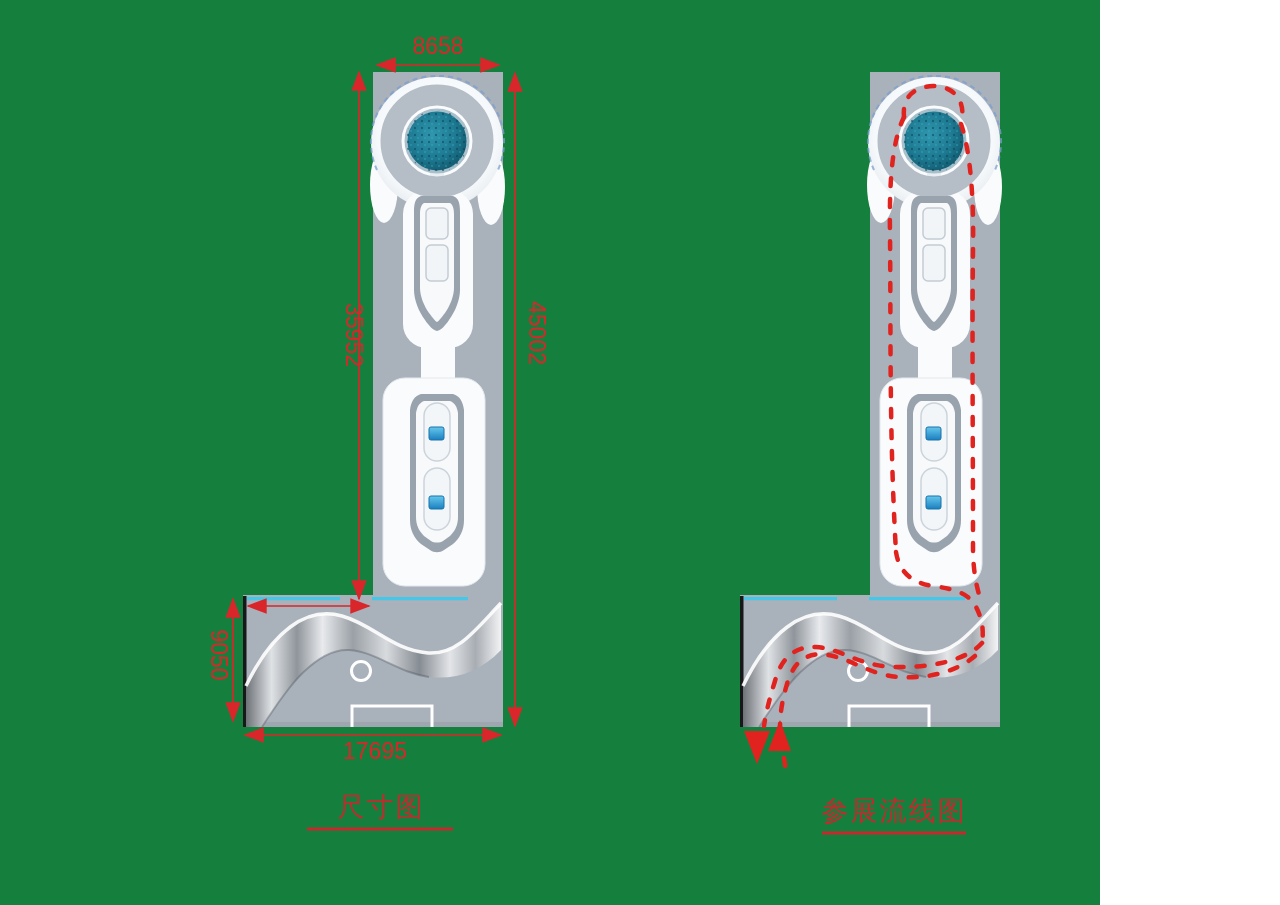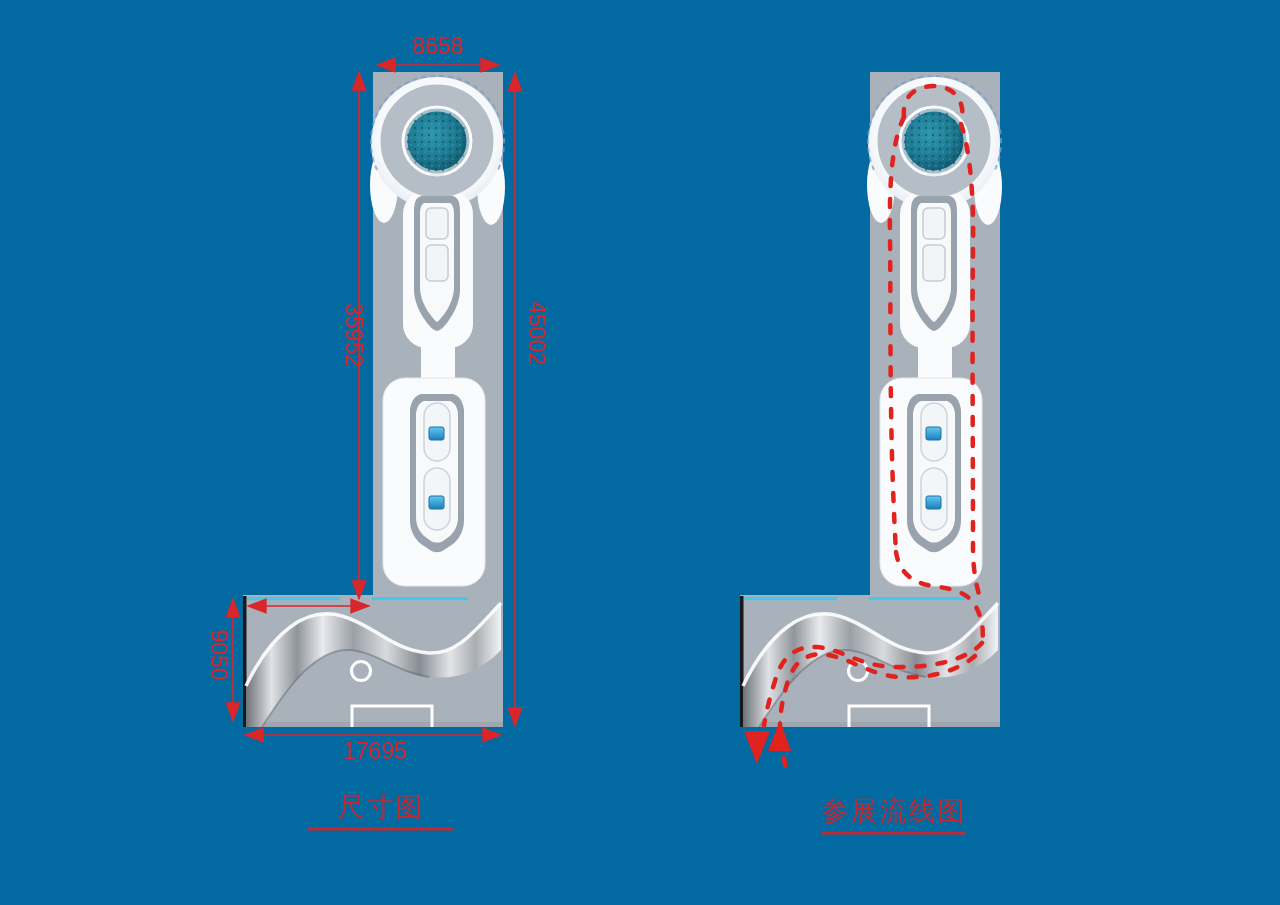--- a/index.html
+++ b/index.html
@@ -1,16 +1,16 @@
 <!DOCTYPE html>
 <html><head>
 <meta charset="utf-8">
 <style>
   html,body{margin:0;padding:0;background:#ffffff;width:1280px;height:905px;overflow:hidden;}
-  #stage{position:relative;width:1280px;height:905px;background:#0369a1;}
+  #stage{position:relative;width:1100px;height:905px;background:#15803d;}
   svg{position:absolute;left:0;top:0;}
   text{font-family:"Liberation Sans","DejaVu Sans",sans-serif;}
   .dim-text{font-size:23px;fill:#d9262b;}
   .caption-text{font-size:27px;fill:#c4292e;letter-spacing:2px;}
 </style>
 </head>
 <body>
 <div id="stage">
 
 <svg width="1280" height="905" viewBox="0 0 1280 905">

